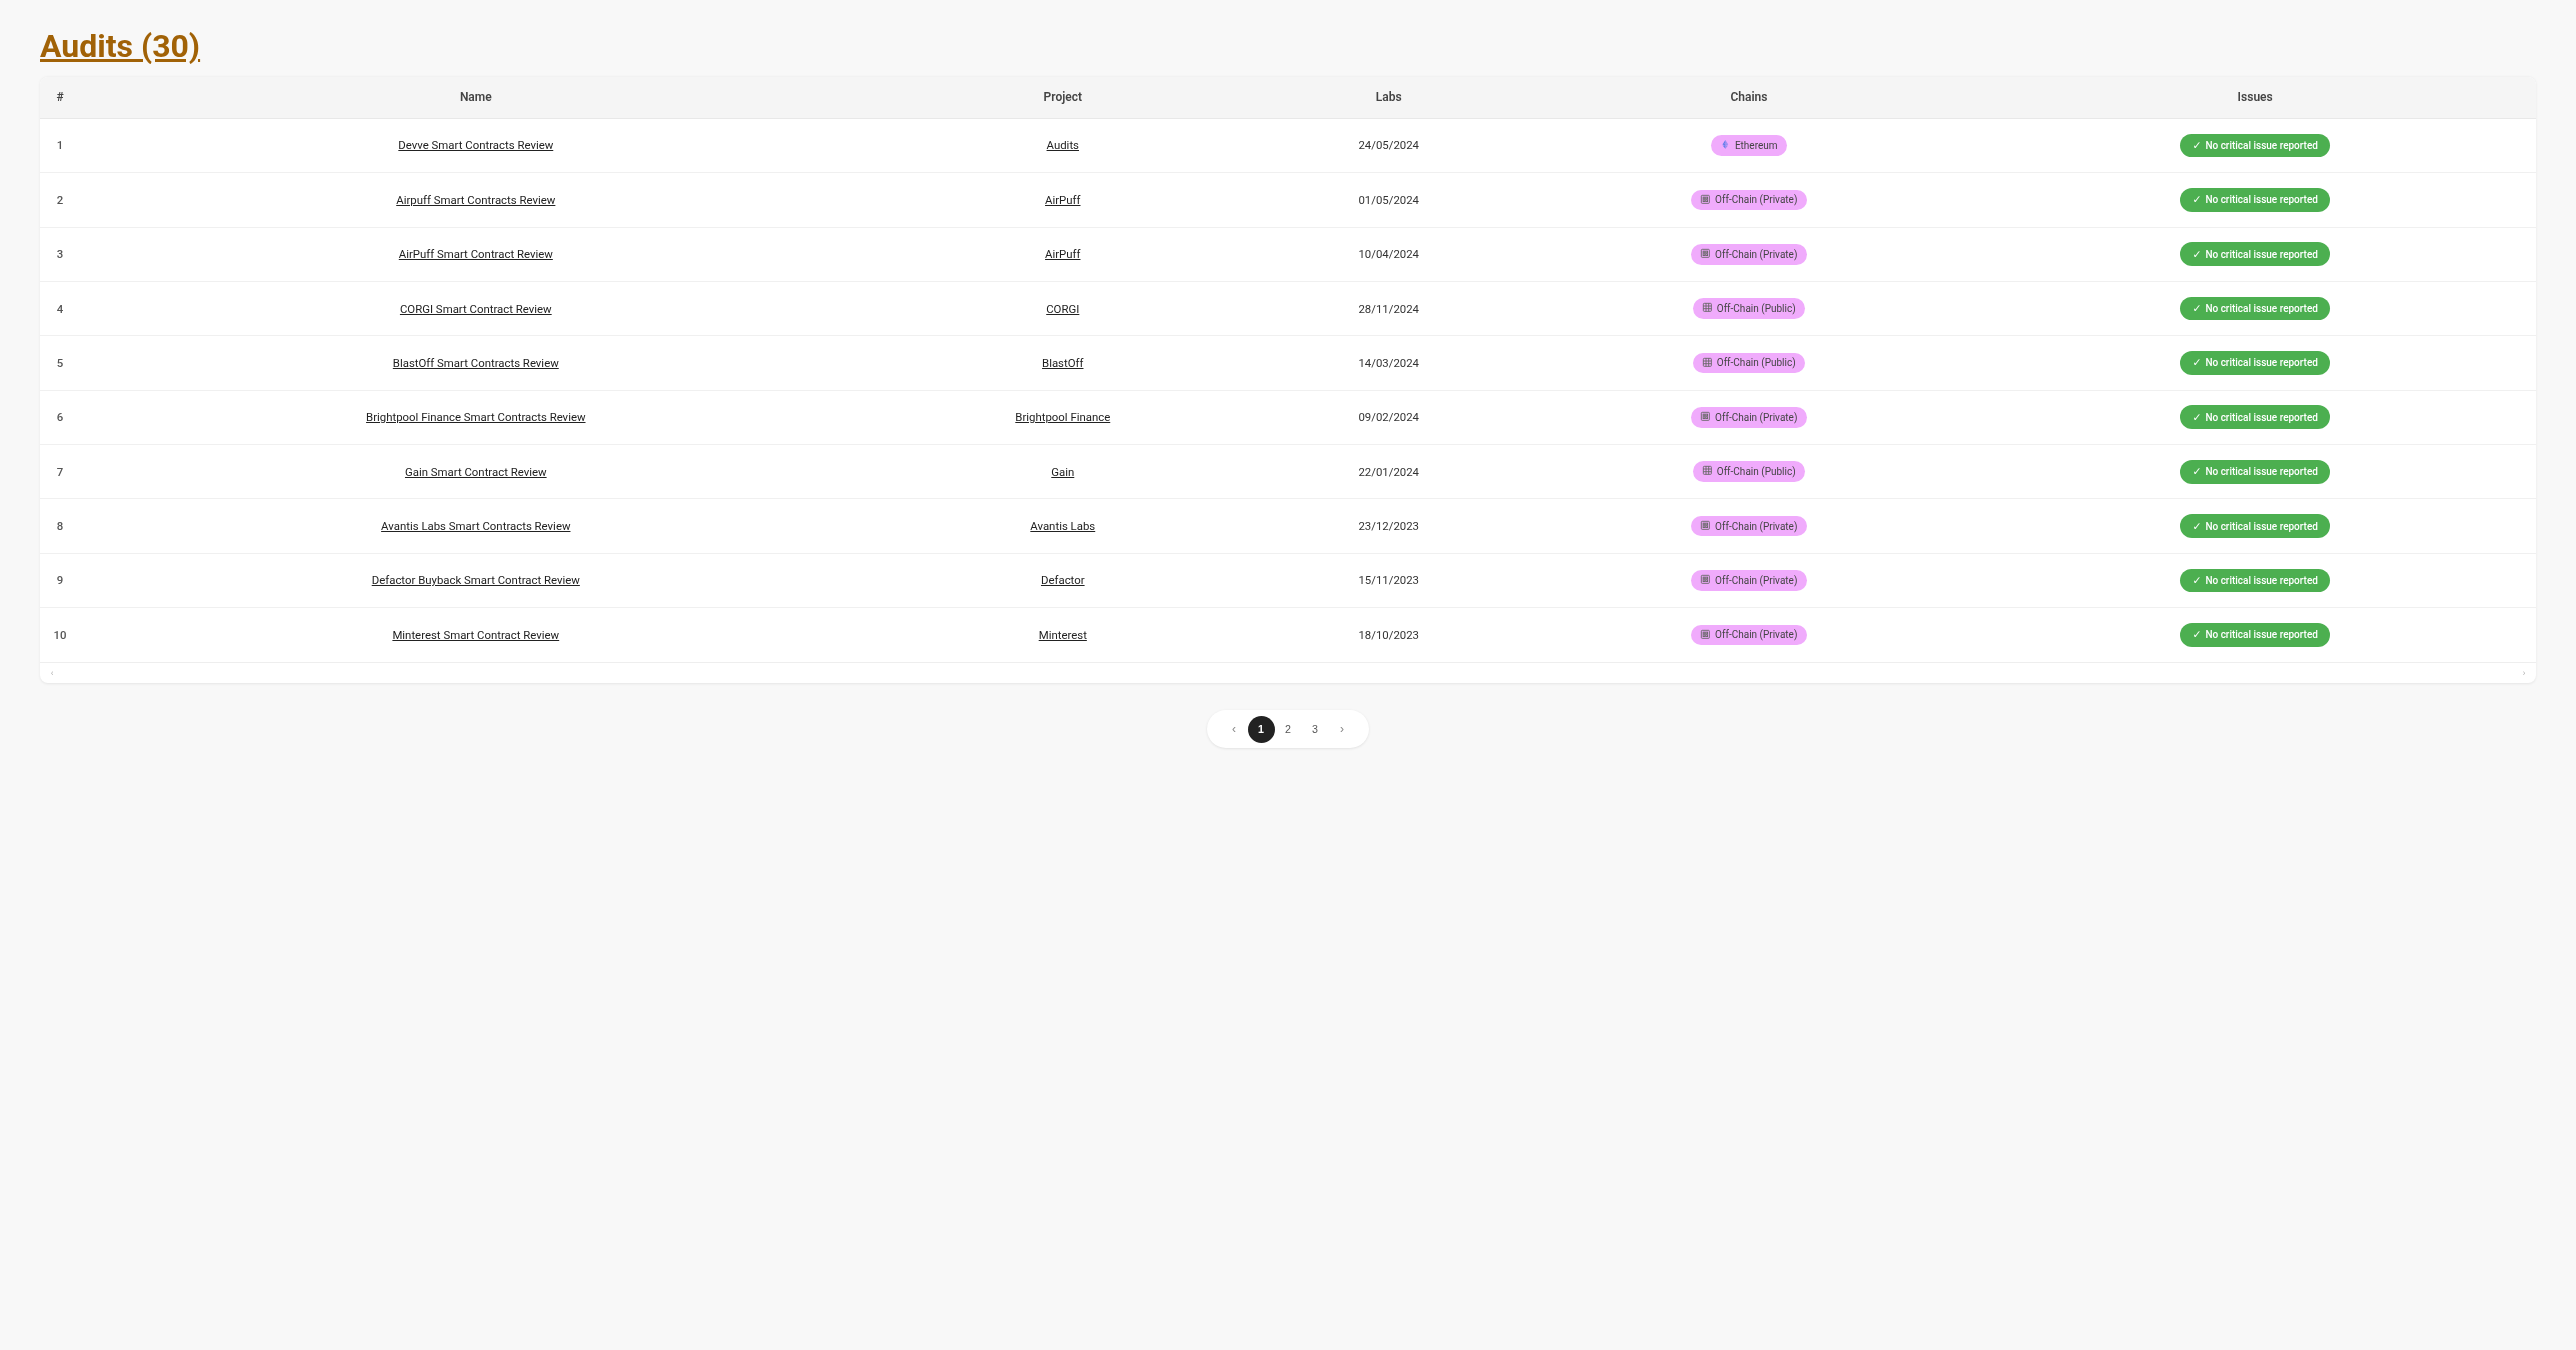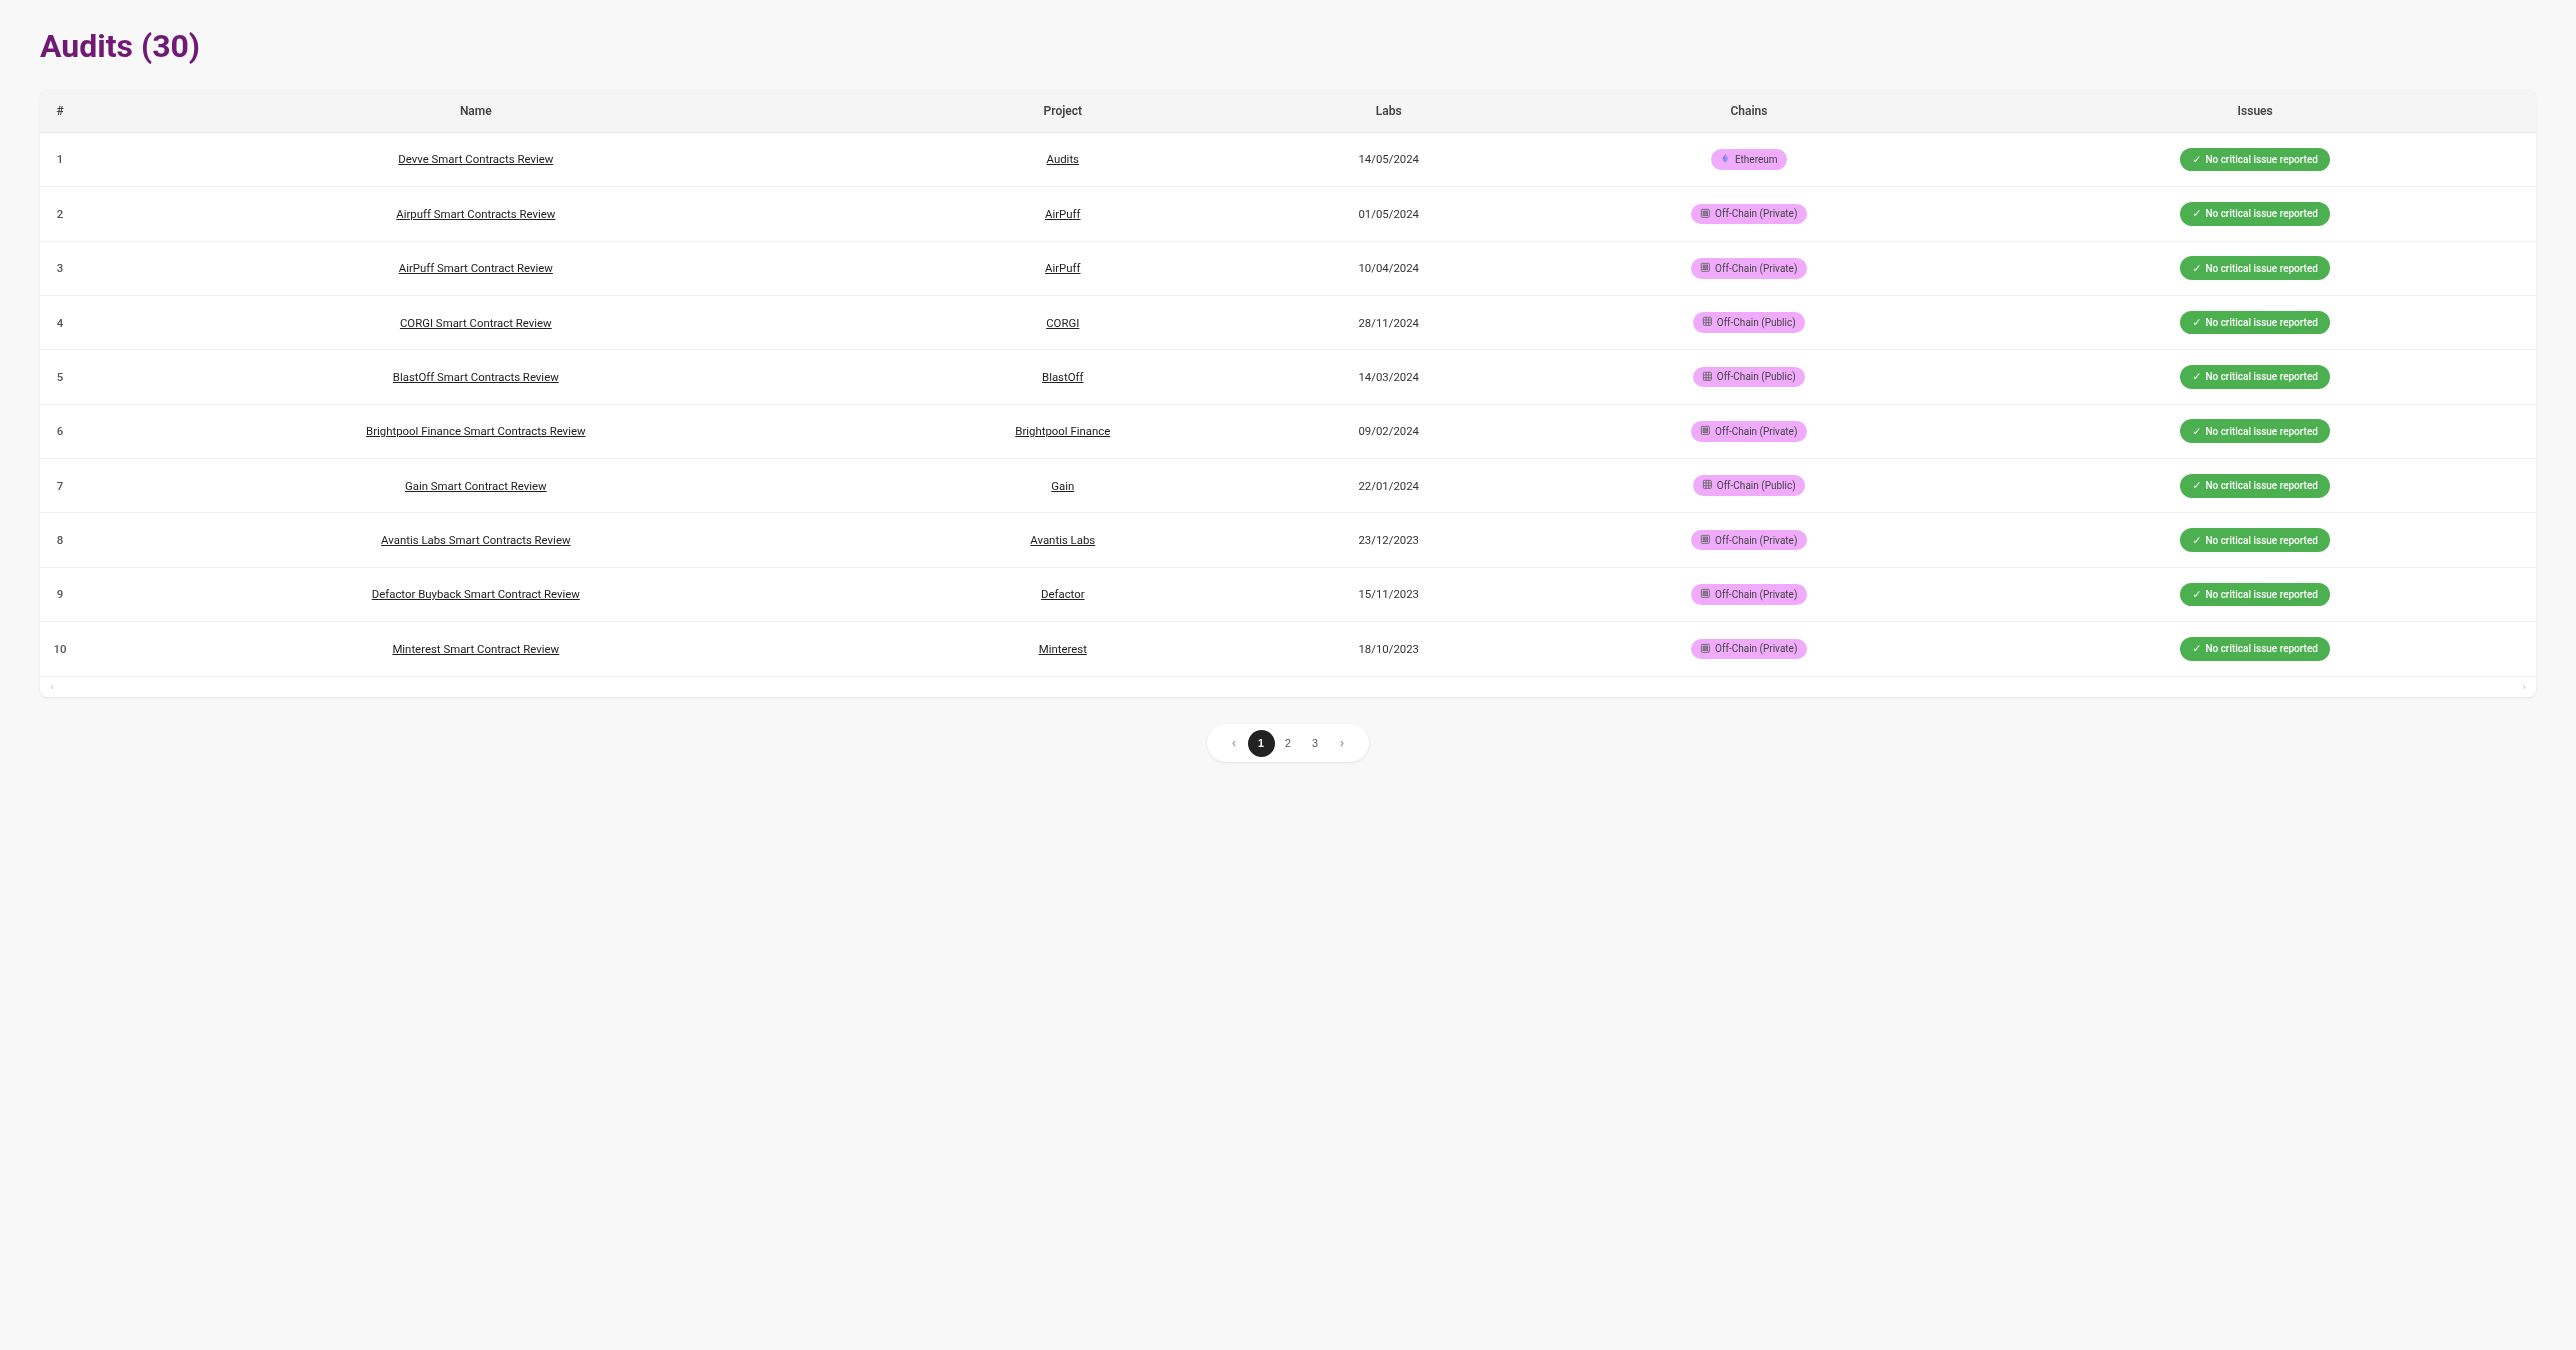--- a/index.html
+++ b/index.html
@@ -11,22 +11,23 @@
     body {
       font-family: -apple-system, BlinkMacSystemFont, 'Segoe UI', Roboto, sans-serif;
       background: #f8f8f8;
       padding: 27px 40px;
       color: #222;
     }
 
     .page-title {
       font-size: 32px;
       font-weight: 700;
-      margin-bottom: 26px;
-      color: #701a75;
+      margin-bottom: 12px;
+      color: #a16207;
+      text-decoration: underline;
     }
 
     .table-wrapper {
       background: #fff;
       border-radius: 8px;
       overflow: hidden;
       box-shadow: 0 0.7px 2.7px rgba(0,0,0,0.08);
       overflow-x: auto;
     }
 
@@ -205,21 +206,21 @@
     </thead>
     <tbody id="table-body">
     <tr>
       <td>1</td>
       <td>
         <a class="audit-link">Devve Smart Contracts Review</a>
       </td>
       <td>
         <a class="project-link">Audits</a>
       </td>
-      <td>14/05/2024</td>
+      <td>24/05/2024</td>
       <td>
         <span class="chain-badge">
           <span class="chain-icon"><svg width="10.7" height="10.7" viewBox="0 0 24 24" fill="#627EEA" xmlns="http://www.w3.org/2000/svg">
         <polygon points="12,2 12,9.5 18.5,12.5" fill="#627EEA" opacity="0.6"></polygon>
         <polygon points="12,2 5.5,12.5 12,9.5" fill="#627EEA"></polygon>
         <polygon points="12,16.5 18.5,12.5 12,9.5" fill="#627EEA" opacity="0.6"></polygon>
         <polygon points="5.5,12.5 12,16.5 12,9.5" fill="#627EEA"></polygon>
         <polygon points="12,22 18.5,14 12,16.5" fill="#627EEA" opacity="0.6"></polygon>
         <polygon points="5.5,14 12,22 12,16.5" fill="#627EEA"></polygon>
       </svg></span>

